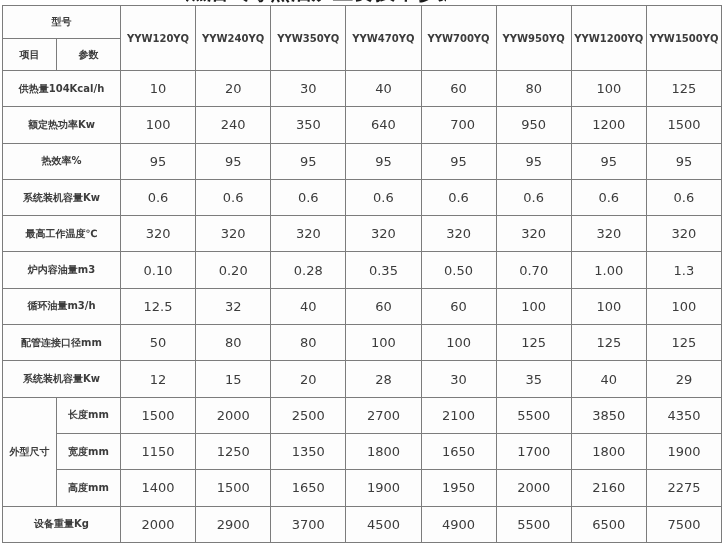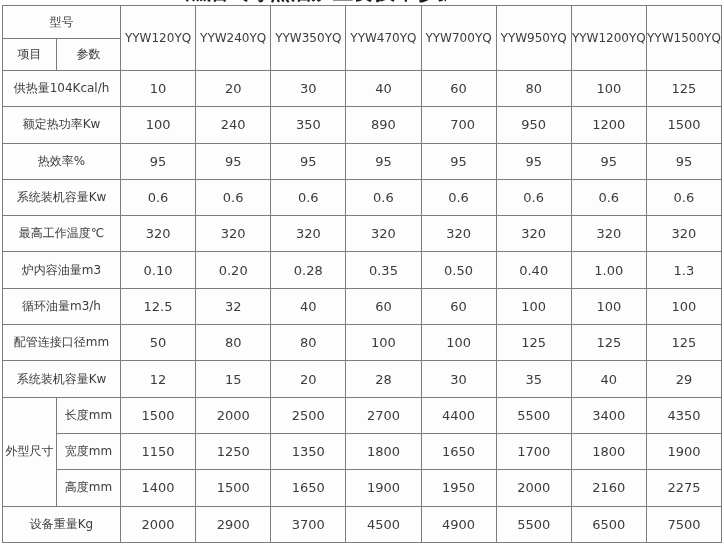--- a/index.html
+++ b/index.html
@@ -47,21 +47,21 @@
   }
   .spec-table th, .spec-table td {
     border: 1px solid #7c7c7c;
     text-align: center;
     vertical-align: middle;
     font-weight: normal;
     color: #3c3c3c;
     background: #fdfdfd;
     overflow: hidden;
   }
-  .spec-table th { font-size: 12px; }
+  .spec-table th { font-size: 10px; font-weight: bold; }
   .spec-table td { font-size: 13px; }
   .model-th { font-size: 13px; letter-spacing: 0; }
   .num-left { text-align: left; padding-left: 8px; }
   .group-label { padding: 0 1px; line-height: 29px; font-size: 14px; }
   tr.hdr-top { height: 33px; }
   tr.hdr-bottom { height: 32px; }
   tr.data-row { height: 36px; }
 </style>
 </head>
 <body>
@@ -112,21 +112,21 @@
           <td>60</td>
           <td>80</td>
           <td>100</td>
           <td>125</td>
         </tr>
         <tr class="data-row">
           <th colspan="2">额定热功率Kw</th>
           <td>100</td>
           <td>240</td>
           <td>350</td>
-          <td>890</td>
+          <td>640</td>
           <td class="num-left">700</td>
           <td>950</td>
           <td>1200</td>
           <td>1500</td>
         </tr>
         <tr class="data-row">
           <th colspan="2">热效率%</th>
           <td>95</td>
           <td>95</td>
           <td>95</td>
@@ -158,21 +158,21 @@
           <td>320</td>
           <td>320</td>
         </tr>
         <tr class="data-row">
           <th colspan="2">炉内容油量m3</th>
           <td>0.10</td>
           <td>0.20</td>
           <td>0.28</td>
           <td>0.35</td>
           <td>0.50</td>
-          <td>0.40</td>
+          <td>0.70</td>
           <td>1.00</td>
           <td>1.3</td>
         </tr>
         <tr class="data-row">
           <th colspan="2">循环油量m3/h</th>
           <td>12.5</td>
           <td>32</td>
           <td>40</td>
           <td>60</td>
           <td>60</td>
@@ -202,23 +202,23 @@
           <td>40</td>
           <td>29</td>
         </tr>
         <tr class="data-row">
           <th rowspan="3" class="group-label">外型尺寸</th>
           <th>长度mm</th>
           <td>1500</td>
           <td>2000</td>
           <td>2500</td>
           <td>2700</td>
-          <td>4400</td>
+          <td>2100</td>
           <td>5500</td>
-          <td>3400</td>
+          <td>3850</td>
           <td>4350</td>
         </tr>
         <tr class="data-row">
           <th>宽度mm</th>
           <td>1150</td>
           <td>1250</td>
           <td>1350</td>
           <td>1800</td>
           <td>1650</td>
           <td>1700</td>

